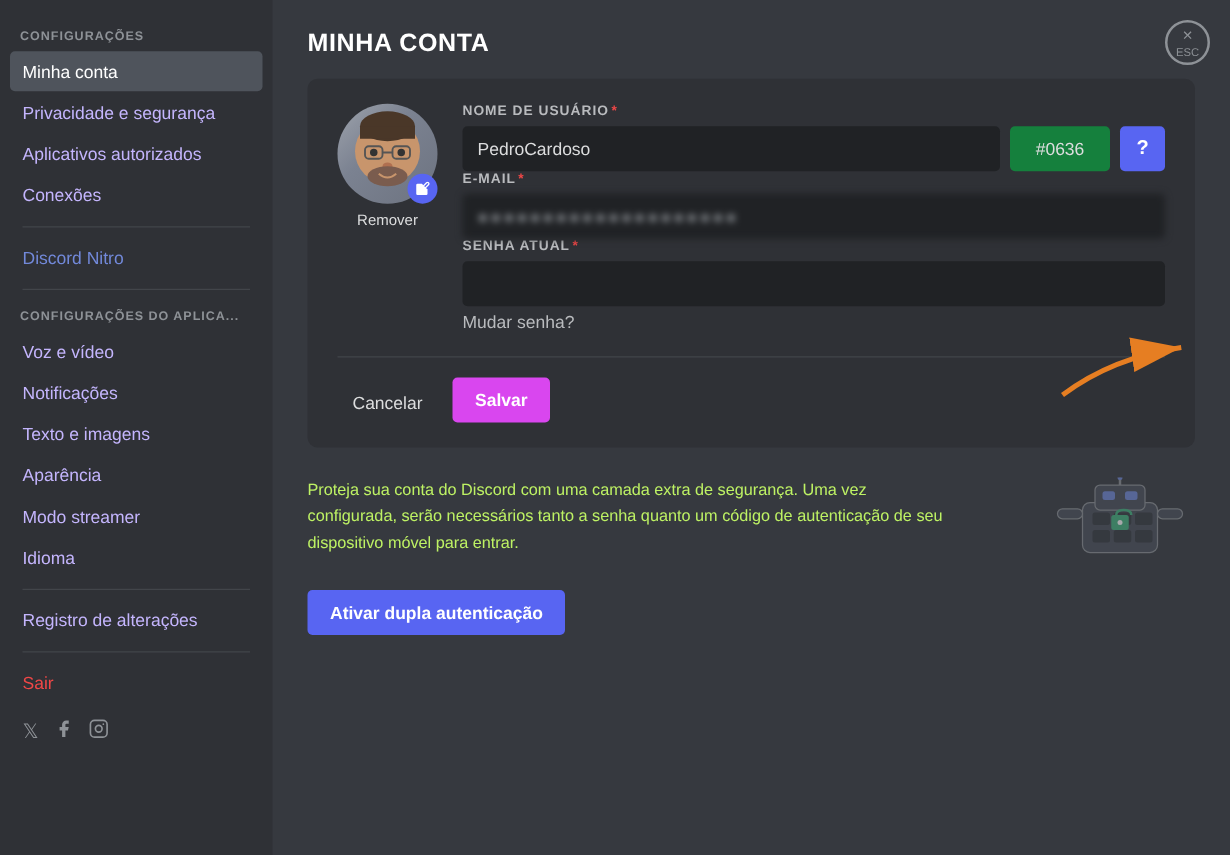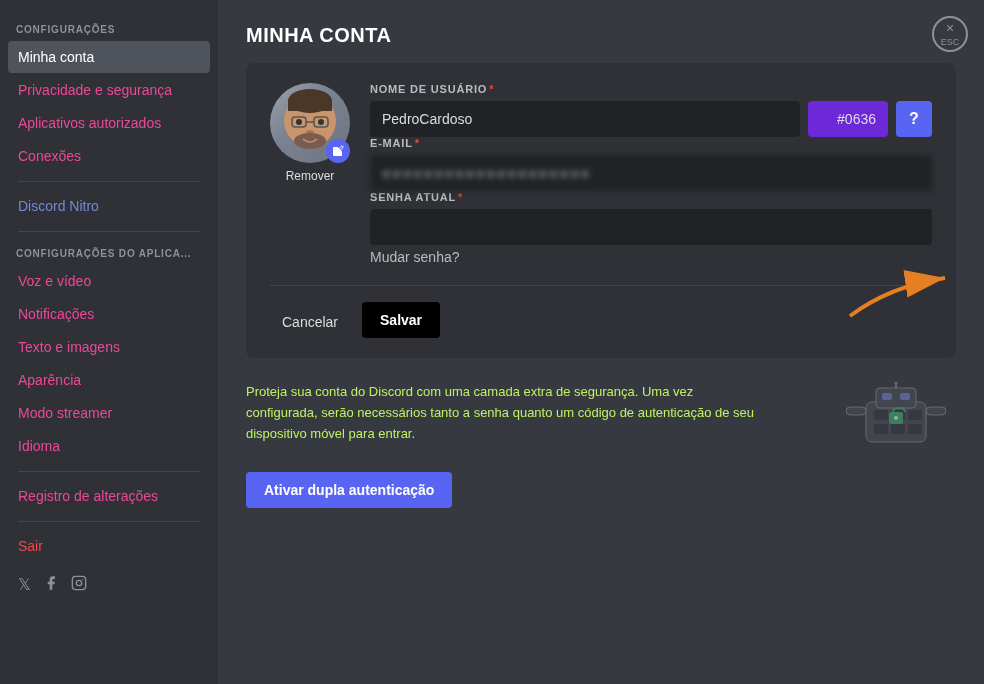--- a/index.html
+++ b/index.html
@@ -32,21 +32,21 @@
       letter-spacing: 0.8px;
       padding: 8px 8px 4px 8px;
       margin-bottom: 2px;
     }
 
     .sidebar-item {
       padding: 8px 10px;
       border-radius: 4px;
       cursor: pointer;
       font-size: 14px;
-      color: #ec4899;
+      color: #c4b5fd;
       margin-bottom: 1px;
     }
 
     .sidebar-item.active {
       background: #4f545c;
       color: #fff;
     }
 
     .sidebar-item.nitro {
       color: #7289da;
@@ -225,29 +225,29 @@
       font-size: 14px;
       outline: none;
       width: 100%;
     }
 
     .input-field::placeholder {
       color: #6c7280;
     }
 
     .discriminator-field {
-      background: #6d28d9;
+      background: #15803d;
       border: none;
       border-radius: 4px;
       padding: 10px 12px;
       color: #dcddde;
       font-size: 14px;
       width: 80px;
       flex-shrink: 0;
-      text-align: right;
+      text-align: center;
     }
 
     .question-btn {
       width: 36px;
       height: 36px;
       background: #5865f2;
       border-radius: 4px;
       display: flex;
       align-items: center;
       justify-content: center;
@@ -310,21 +310,21 @@
     .cancel-btn {
       background: transparent;
       border: none;
       color: #dcddde;
       font-size: 14px;
       cursor: pointer;
       padding: 8px 12px;
     }
 
     .save-btn {
-      background: #000000;
+      background: #d946ef;
       border: none;
       color: #fff;
       border-radius: 4px;
       padding: 10px 18px;
       font-size: 14px;
       font-weight: 600;
       cursor: pointer;
     }
 
     

